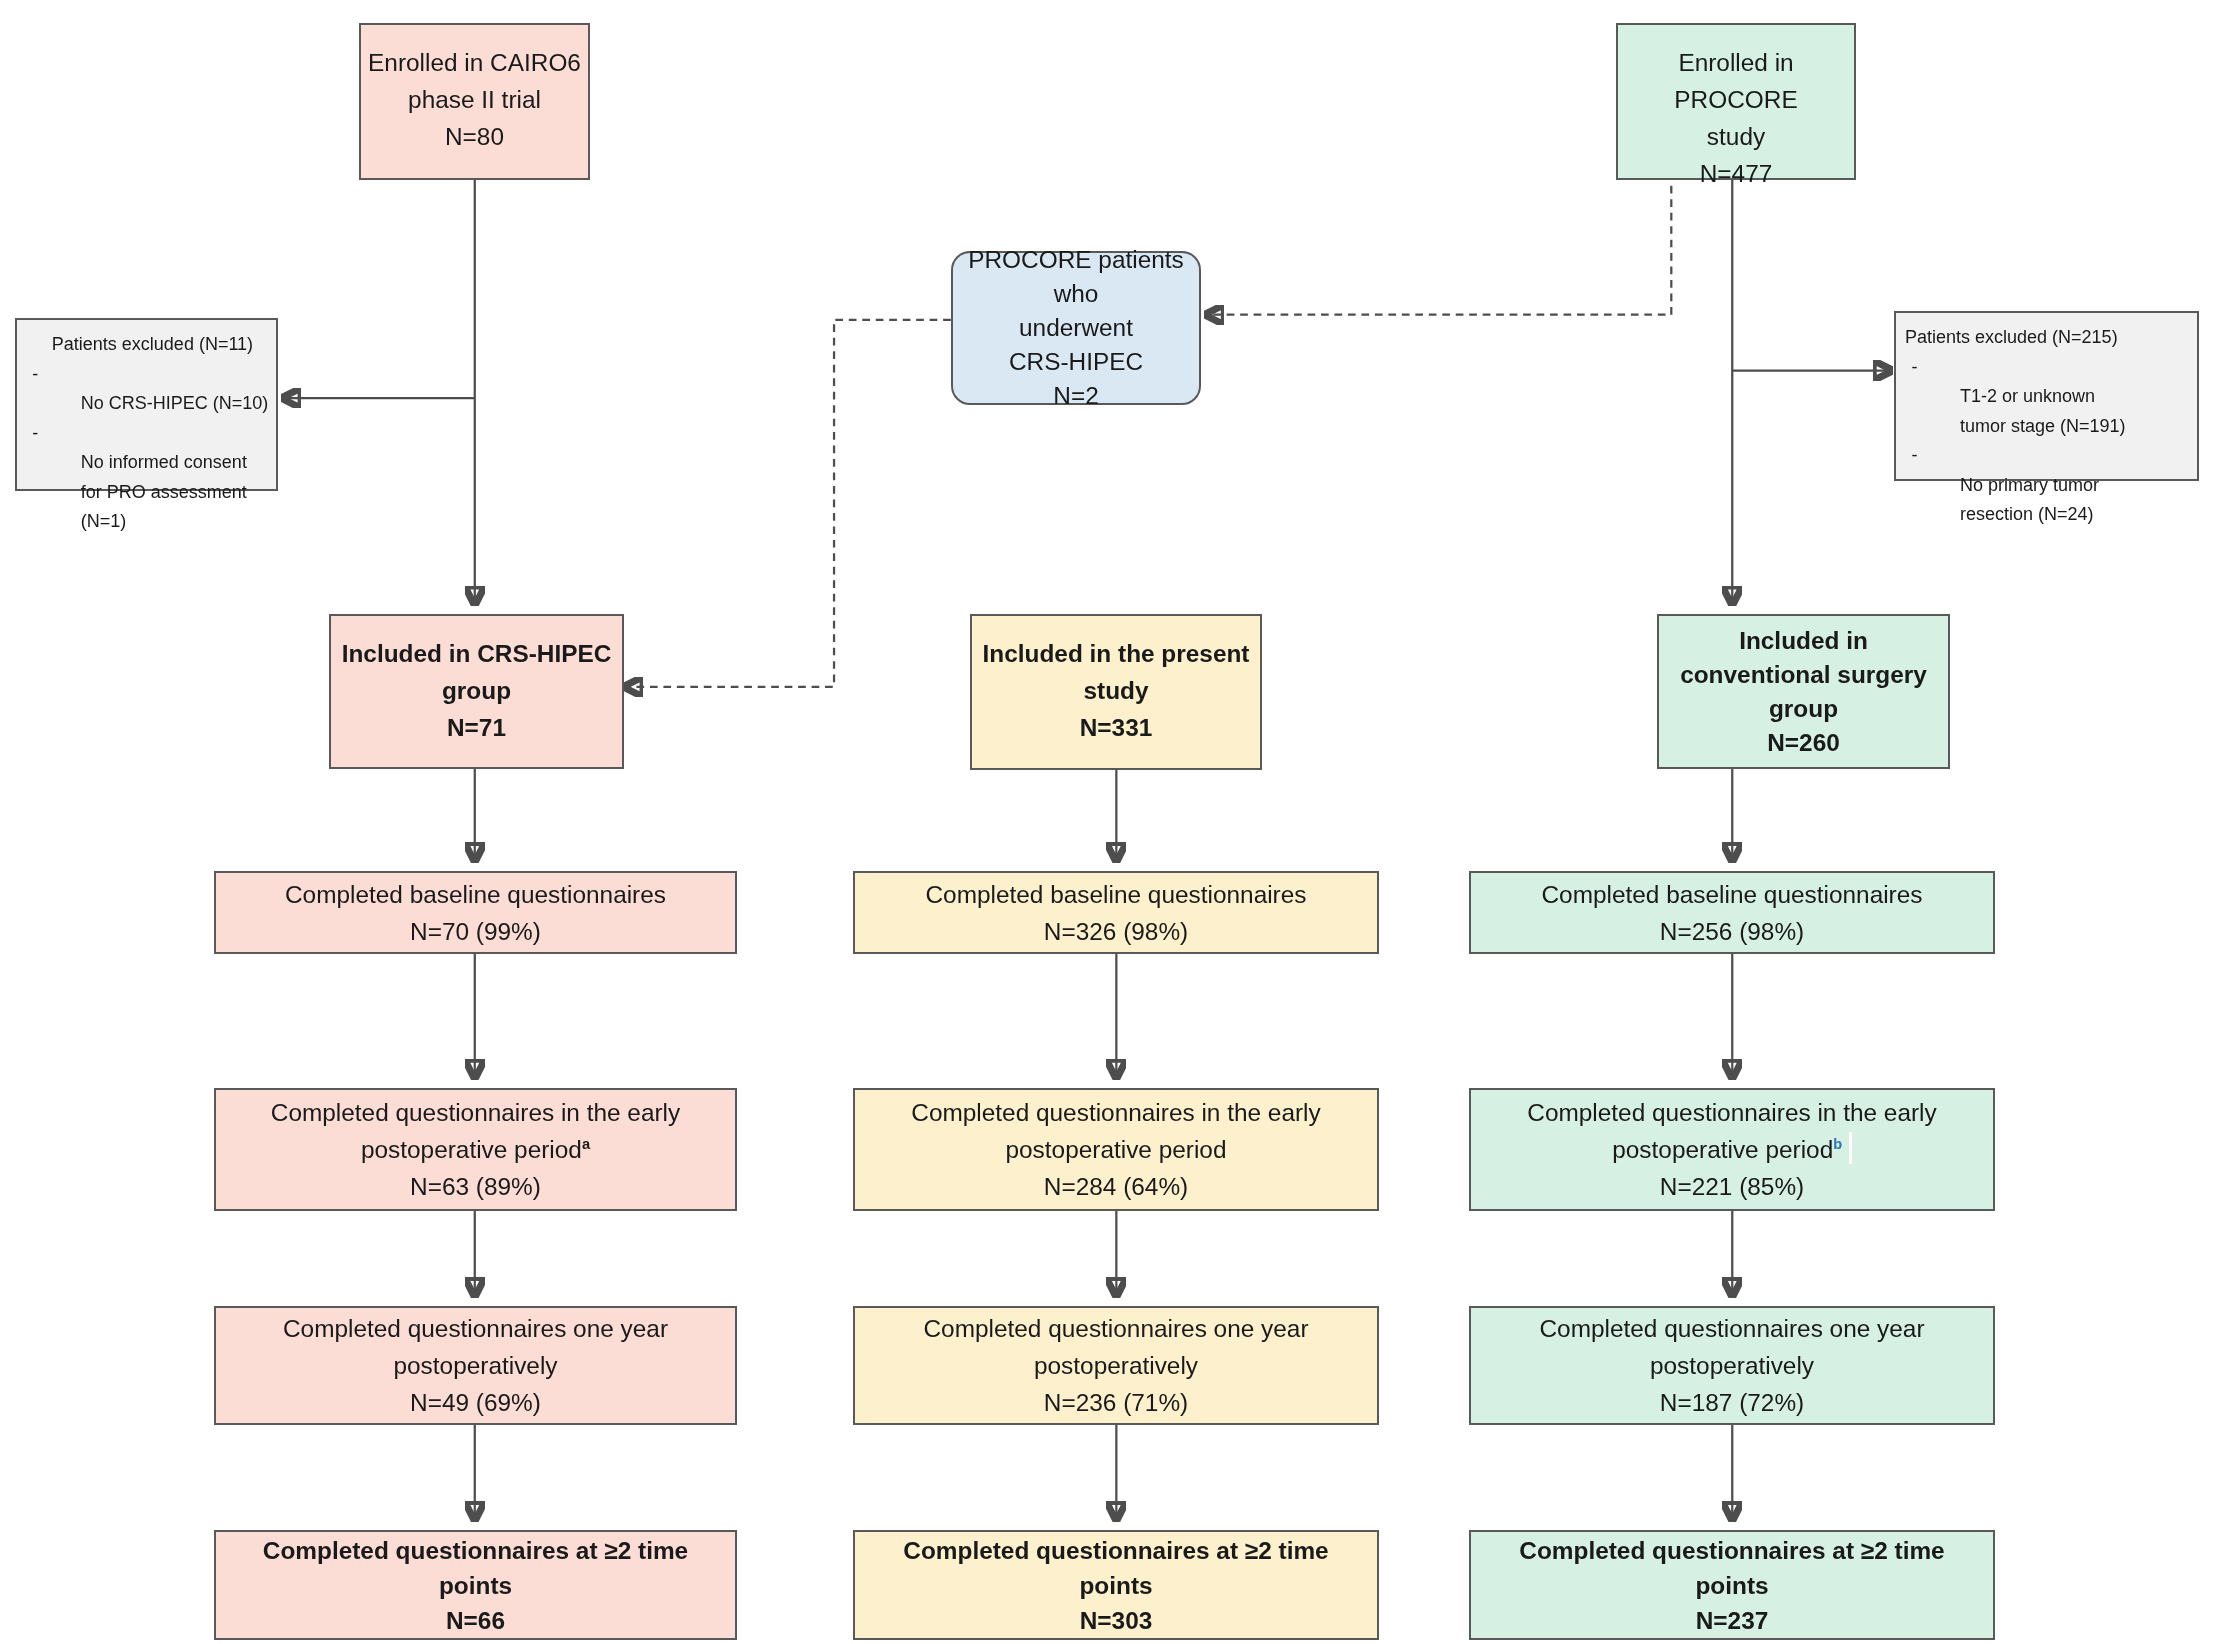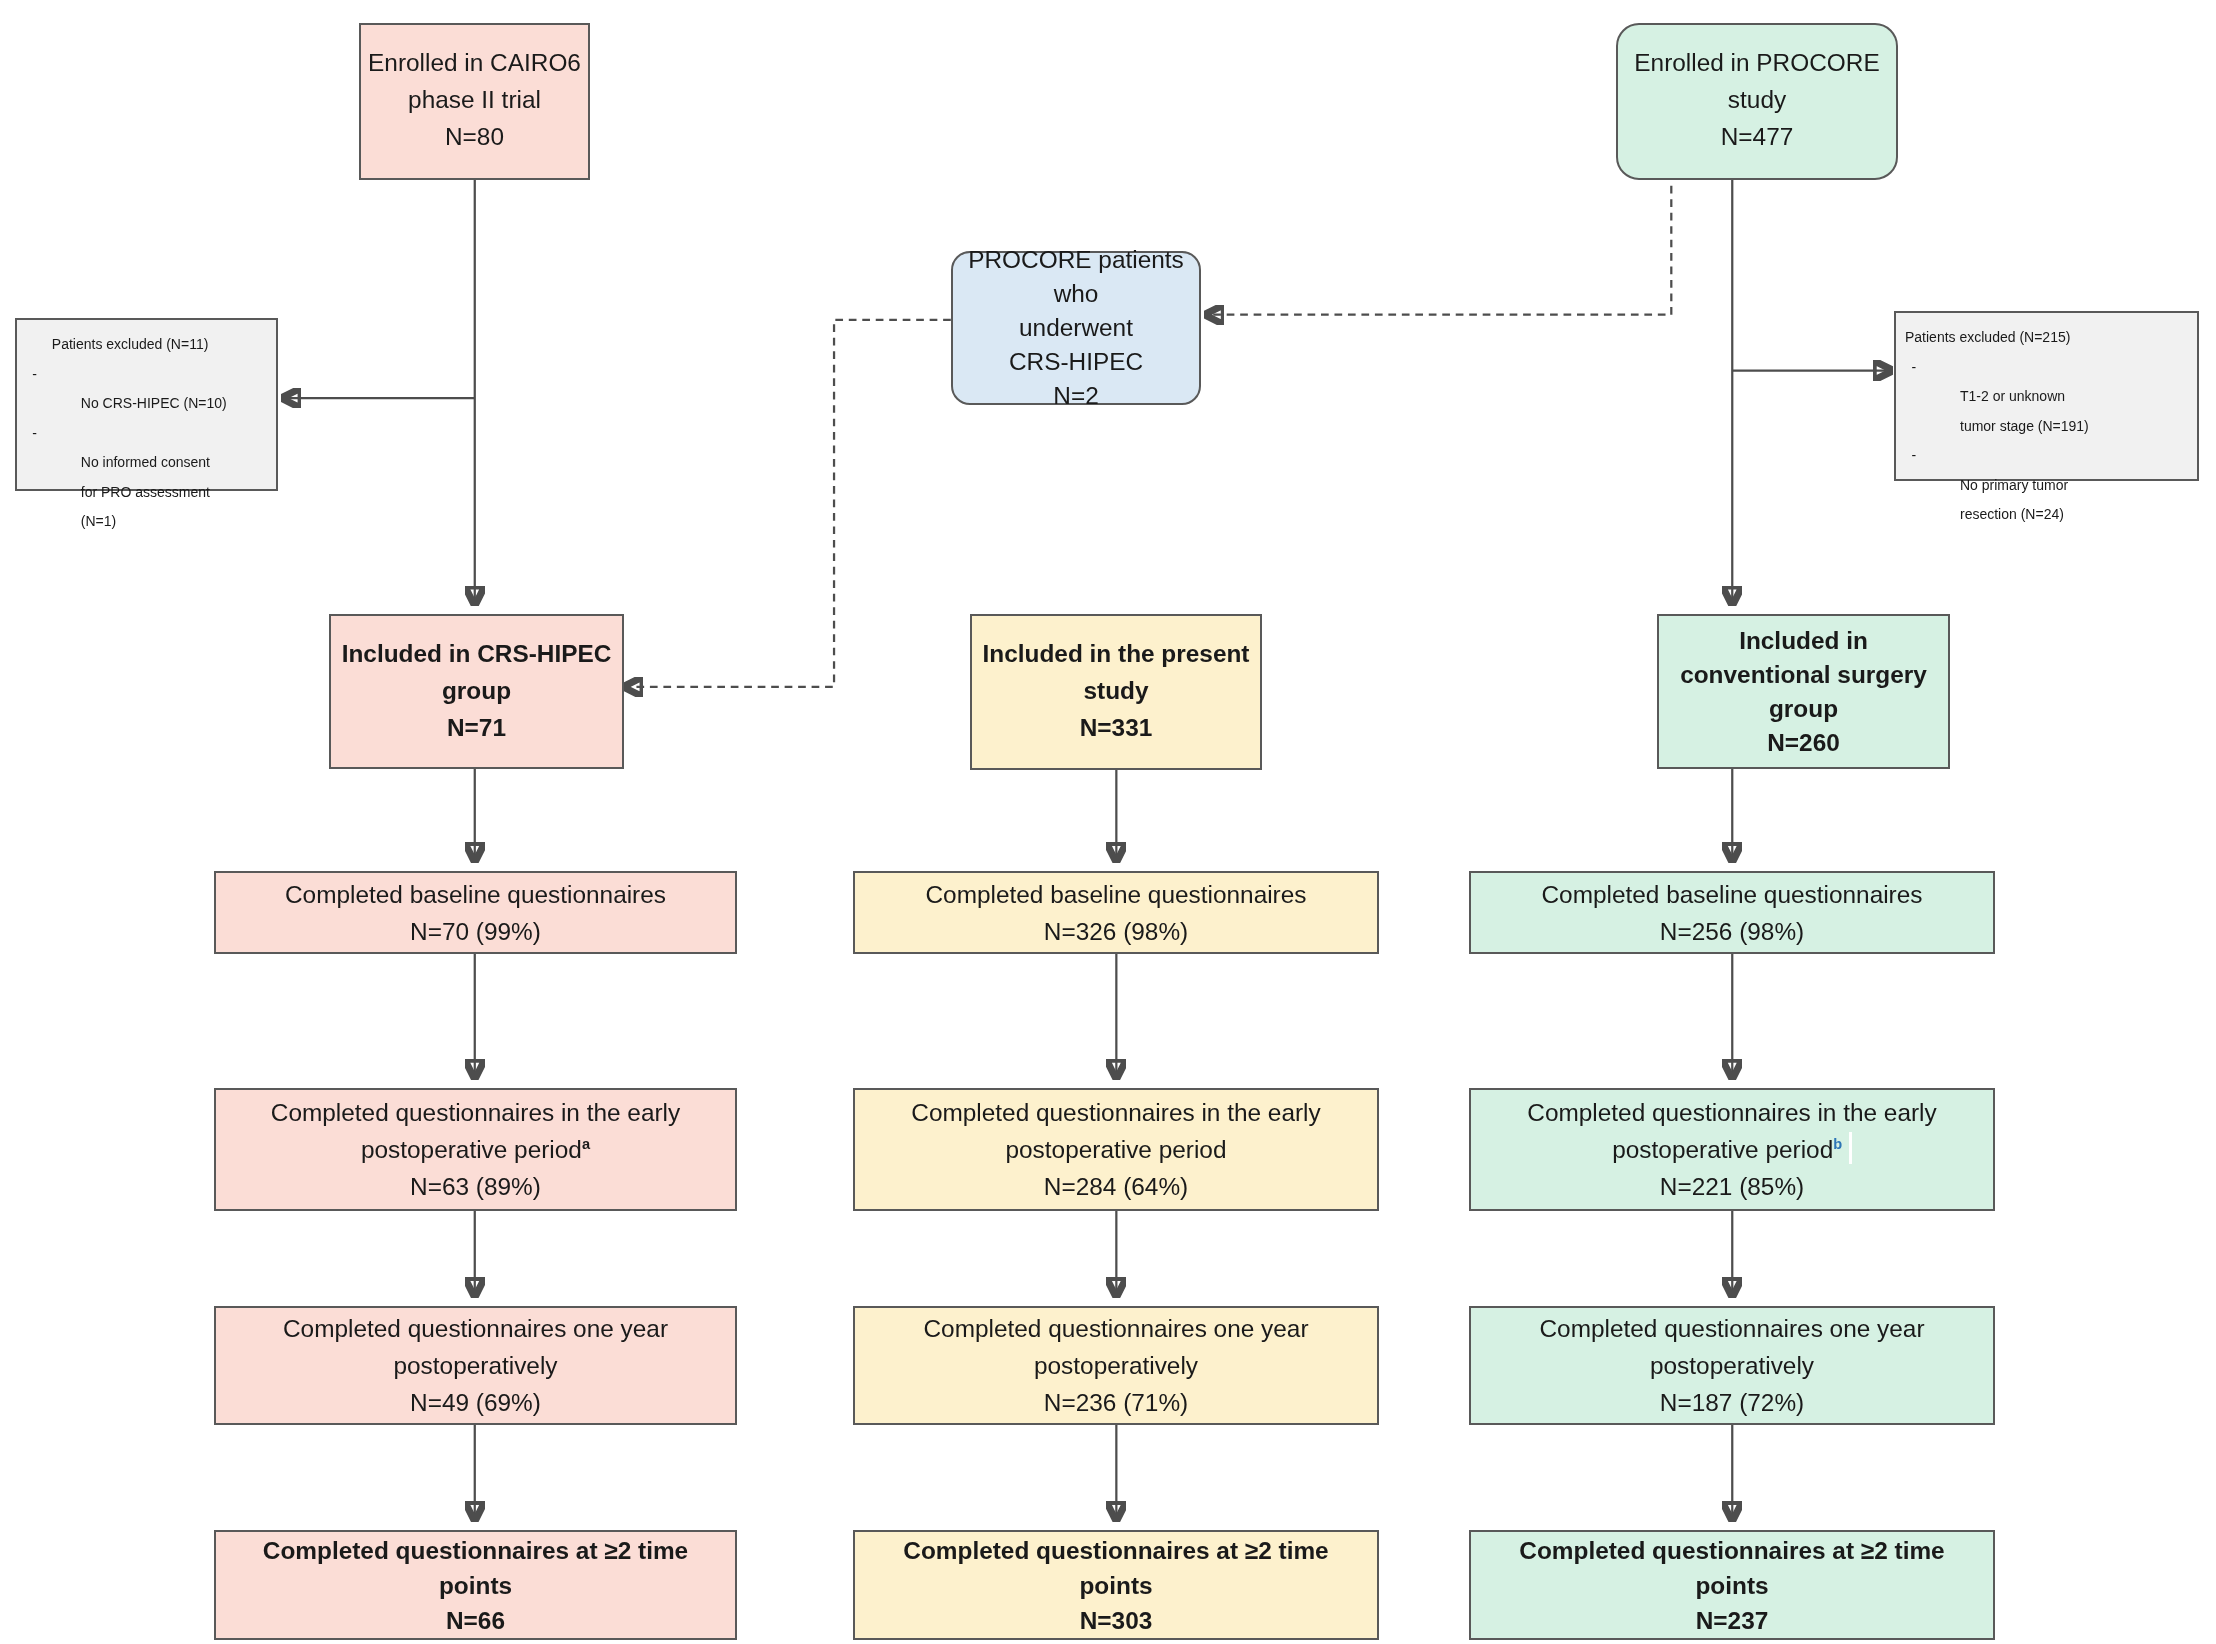--- a/index.html
+++ b/index.html
@@ -18,36 +18,36 @@
     display:flex; flex-direction:column; align-items:center;margin-top:8px;
   }
   .top-align{justify-content:flex-start; padding-top:19px;}
   .center-align{justify-content:center;}
   .tight{line-height:34px;}
   .bold{font-weight:bold;}
   .pink{background:var(--pink);}
   .yellow{background:var(--yellow);}
   .green{background:var(--green);}
   .blue{background:var(--blue);border-radius:19px;}
-  .graybox{background:var(--gray); text-align:left; font-size:14px; line-height:29.5px;
+  .graybox{background:var(--gray); text-align:left; font-size:18px; line-height:29.5px;
            display:block; padding:10.3px 6.4px 6.4px 9px;}
   .graybox .g-title{padding-left:26px;}
   .excl-item{position:relative; padding-left:55px; white-space:pre-line;}
   .excl-item .dash{position:absolute; left:6.4px; top:0;}
   sup{font-size:0.60em; line-height:0; vertical-align:super; font-weight:bold;}
   .sup-b{color:var(--sup_b);}
   .cursor-bar{display:inline-block; width:3.2px; height:32px; background:#ffffff;
               vertical-align:-6.4px; margin-left:6.4px;}
   svg.connectors{position:absolute; left:0; top:0;}
   svg.connectors path{stroke:var(--line); stroke-width:3.5; fill:none;}
   svg.connectors path.dashed{stroke-dasharray:12 9;}
 
   
   #b-cairo6        {left:359px;  top:14.8px;   width:231px; height:157px;}
-  #b-procore       {left:1616px; top:14.8px;   width:282px; height:157px;border-radius:23px;}
+  #b-procore       {left:1616px; top:14.8px;   width:240px; height:157px;}
   #b-blue          {left:951px; top:243px;  width:250px; height:154px;}
   #b-excl-left     {left:14.8px;   top:310px;  width:263px; height:173px;}
   #b-excl-right    {left:1894px; top:303px;  width:305px; height:170px;}
   #b-inc-crshipec  {left:329px;  top:606px;  width:295px; height:155px;}
   #b-inc-present   {left:970px; top:606px;  width:292px; height:156px;}
   #b-inc-conv      {left:1657px; top:606px;  width:293px; height:155px;}
   #b-base-l        {left:214px;  top:863px; width:523px; height:83px;}
   #b-base-m        {left:853px; top:863px; width:526px; height:83px;}
   #b-base-r        {left:1469px; top:863px; width:526px; height:83px;}
   #b-early-l       {left:214px;  top:1080px; width:523px; height:123px;}

